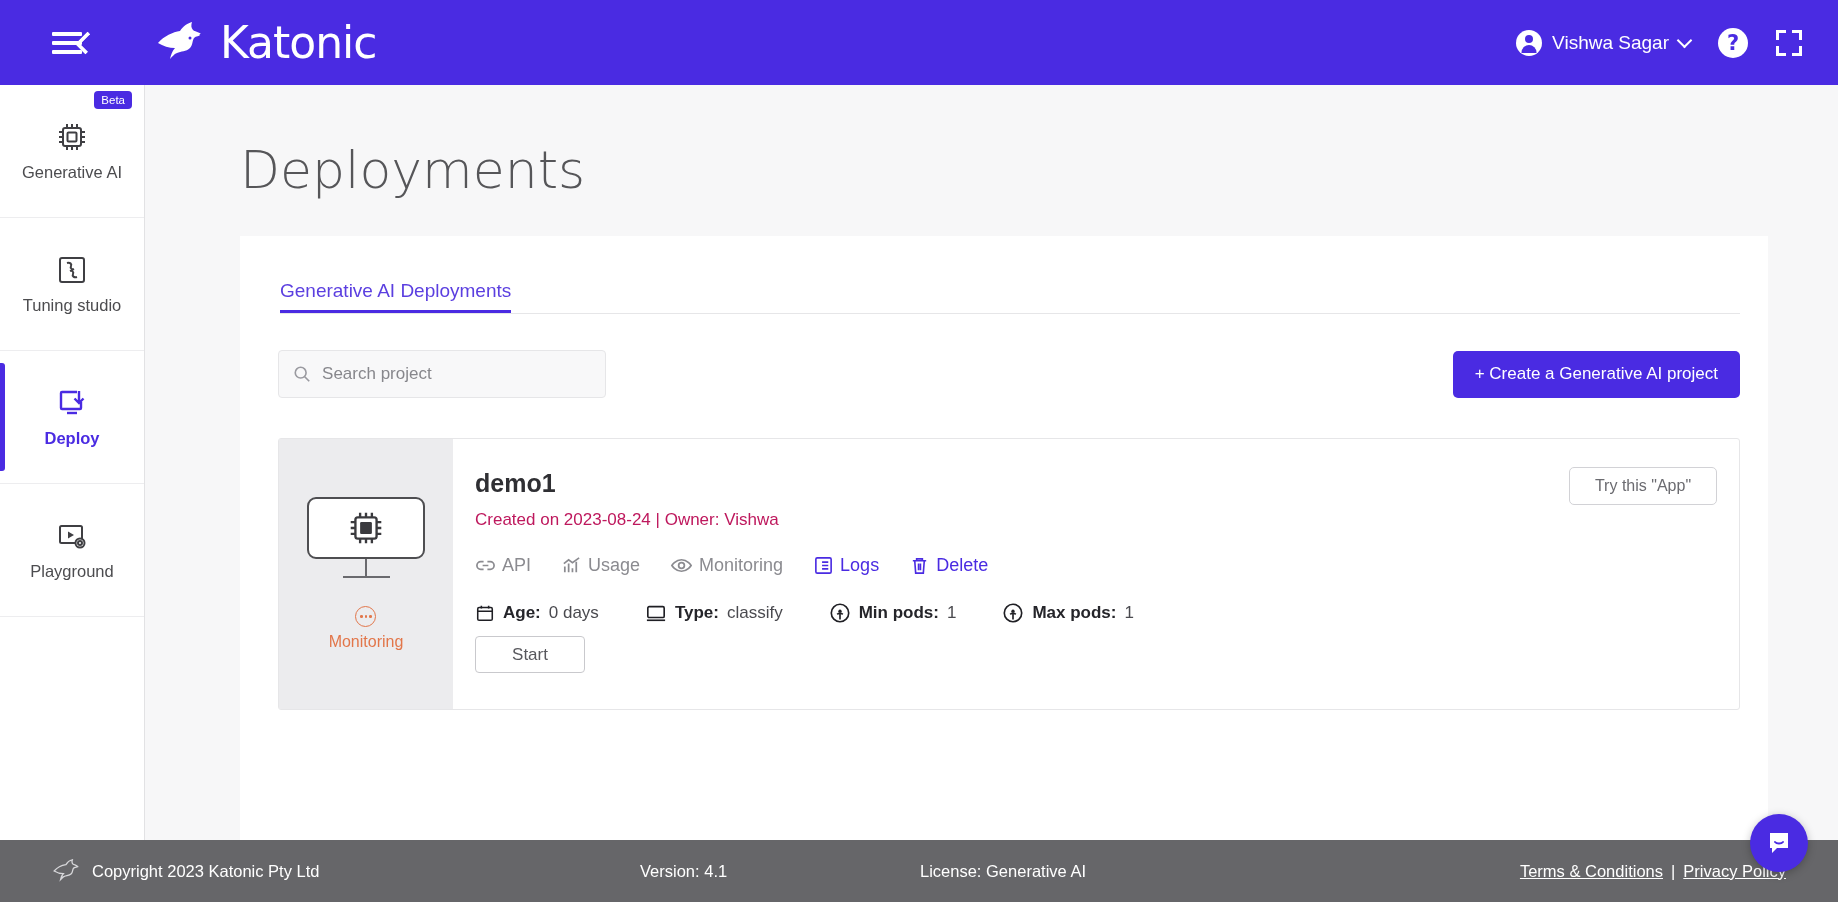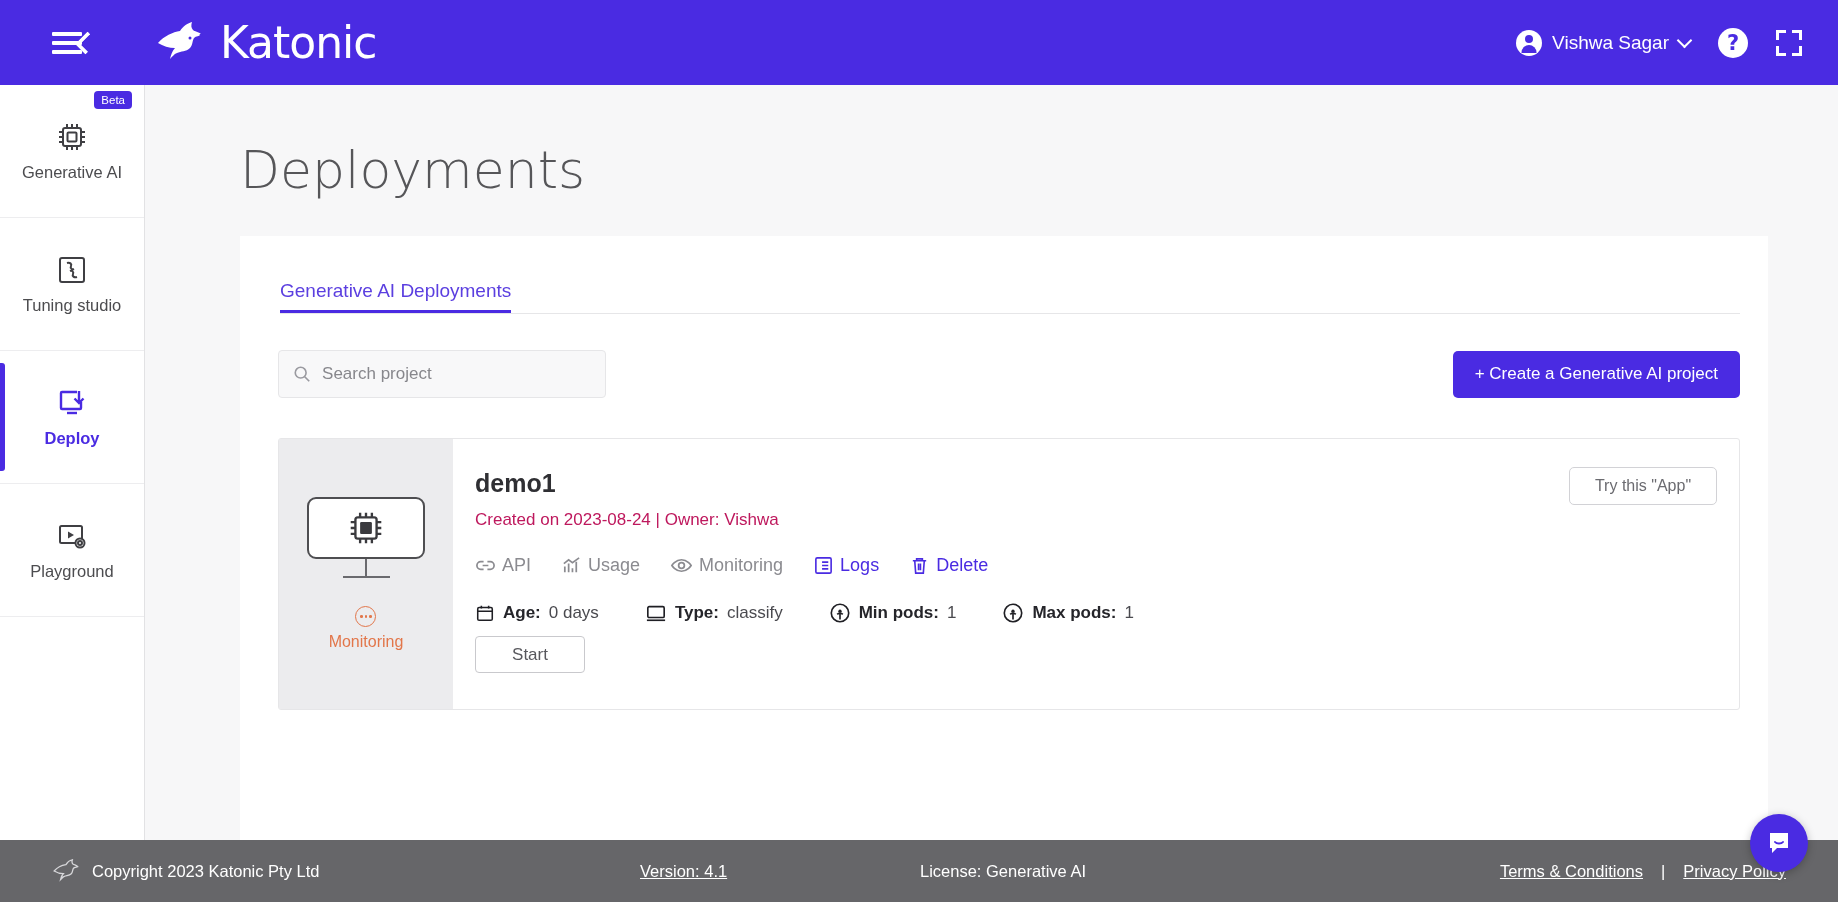--- a/index.html
+++ b/index.html
@@ -175,23 +175,23 @@
     color:#6b6b70; font-size:16px; cursor:pointer;
     font-family:"Liberation Sans", sans-serif;
   }
 
   
   .footer {
     position:absolute; bottom:0; left:0; width:1838px; height:62px;
     background:#666669; display:flex; align-items:center; color:#fff; font-size:16.5px;
   }
   .f-copy { display:flex; align-items:center; gap:10px; margin-left:52px; }
-  .f-ver { position:absolute; left:640px;text-decoration:underline; }
+  .f-ver { position:absolute; left:640px; }
   .f-lic { position:absolute; left:920px; }
-  .f-links { position:absolute; right:52px; display:flex; gap:18px; align-items:center; }
+  .f-links { position:absolute; right:52px; display:flex; gap:8px; align-items:center; }
   .f-links a { color:#fff; text-decoration:underline; cursor:pointer; }
 
   .chat-bubble {
     position:absolute; right:30px; bottom:30px; width:58px; height:58px;
     border-radius:50%; background:#4a2be2; display:flex;
     align-items:center; justify-content:center; cursor:pointer; z-index:20;
     box-shadow:0 2px 8px rgba(0,0,0,.25);
   }
   .scroll-strip {
     position:absolute; top:85px; left:145px; width:8px; height:817px; background:#fafafa;

